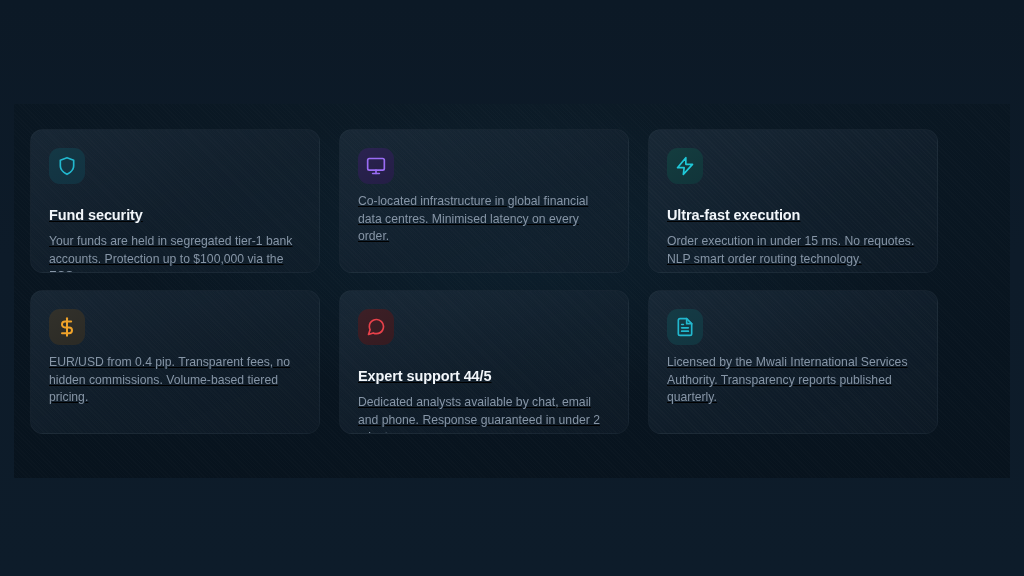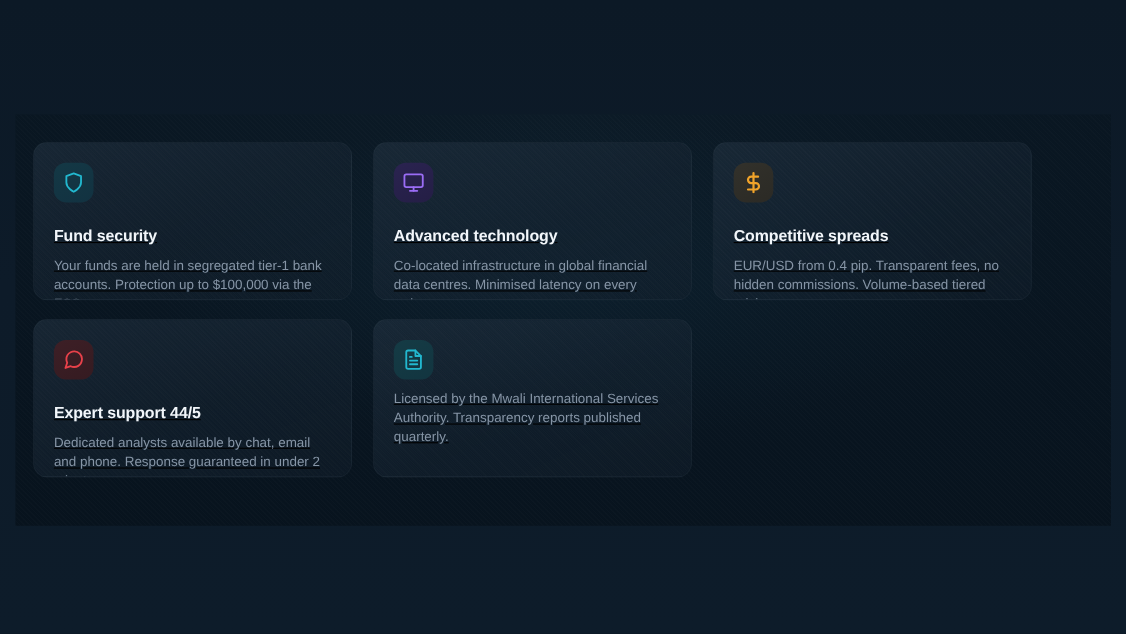--- a/index.html
+++ b/index.html
@@ -179,35 +179,44 @@
       <div class="card">
         <div class="icon-tile tile-purple">
           <span>
             <svg width="20" height="20" viewBox="0 0 24 24" fill="none" stroke="#9a6cf5" stroke-width="2" stroke-linecap="round" stroke-linejoin="round">
               <rect x="2" y="3" width="20" height="14" rx="2"></rect>
               <line x1="12" y1="17" x2="12" y2="21"></line>
               <line x1="8" y1="21" x2="16" y2="21"></line>
             </svg>
           </span>
         </div>
-        <div class="card-title">Advanced technology</div>
         <div class="card-desc">Co-located infrastructure in global financial data centres. Minimised latency on every order.</div>
       </div>
 
+      <div class="card">
+        <div class="icon-tile tile-green">
+          <span>
+            <svg width="20" height="20" viewBox="0 0 24 24" fill="none" stroke="#1fc8d8" stroke-width="2" stroke-linecap="round" stroke-linejoin="round">
+              <polygon points="13 2 3 14 11 14 10 22 21 10 13 10 13 2"></polygon>
+            </svg>
+          </span>
+        </div>
+        <div class="card-title">Ultra-fast execution</div>
+        <div class="card-desc">Order execution in under 15 ms. No requotes. NLP smart order routing technology.</div>
+      </div>
 
       <div class="card">
         <div class="icon-tile tile-amber">
           <span>
             <svg width="20" height="20" viewBox="0 0 24 24" fill="none" stroke="#f0a32a" stroke-width="2.4" stroke-linecap="round" stroke-linejoin="round">
               <line x1="12" y1="1.5" x2="12" y2="22.5"></line>
               <path d="M17 5.5H9.5a3.5 3.5 0 0 0 0 7h5a3.5 3.5 0 0 1 0 7H6"></path>
             </svg>
           </span>
         </div>
-        <div class="card-title">Competitive spreads</div>
         <div class="card-desc">EUR/USD from 0.4 pip. Transparent fees, no hidden commissions. Volume-based tiered pricing.</div>
       </div>
 
       <div class="card">
         <div class="icon-tile tile-red">
           <span>
             <svg width="20" height="20" viewBox="0 0 24 24" fill="none" stroke="#e8414a" stroke-width="2" stroke-linecap="round" stroke-linejoin="round">
               <path d="M21 11.5a8.38 8.38 0 0 1-.9 3.8 8.5 8.5 0 0 1-7.6 4.7 8.38 8.38 0 0 1-3.8-.9L3 21l1.9-5.7a8.38 8.38 0 0 1-.9-3.8 8.5 8.5 0 0 1 4.7-7.6 8.38 8.38 0 0 1 3.8-.9h.5a8.48 8.48 0 0 1 8 8v.5z"></path>
             </svg>
           </span>

